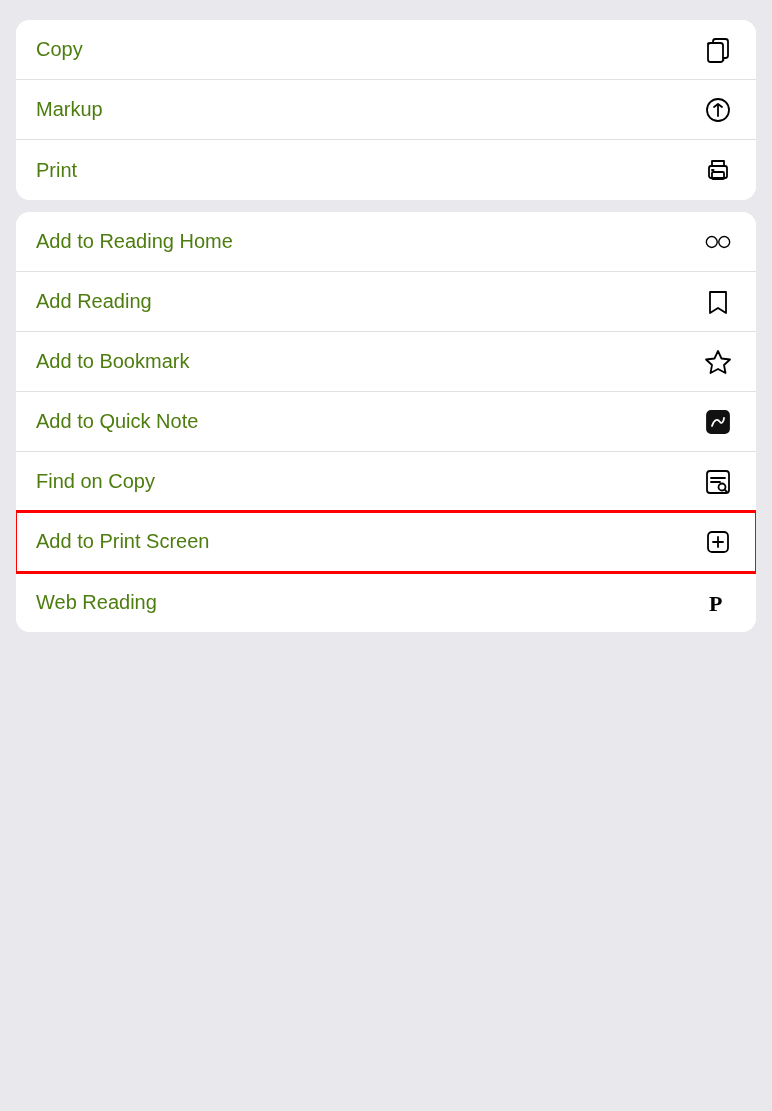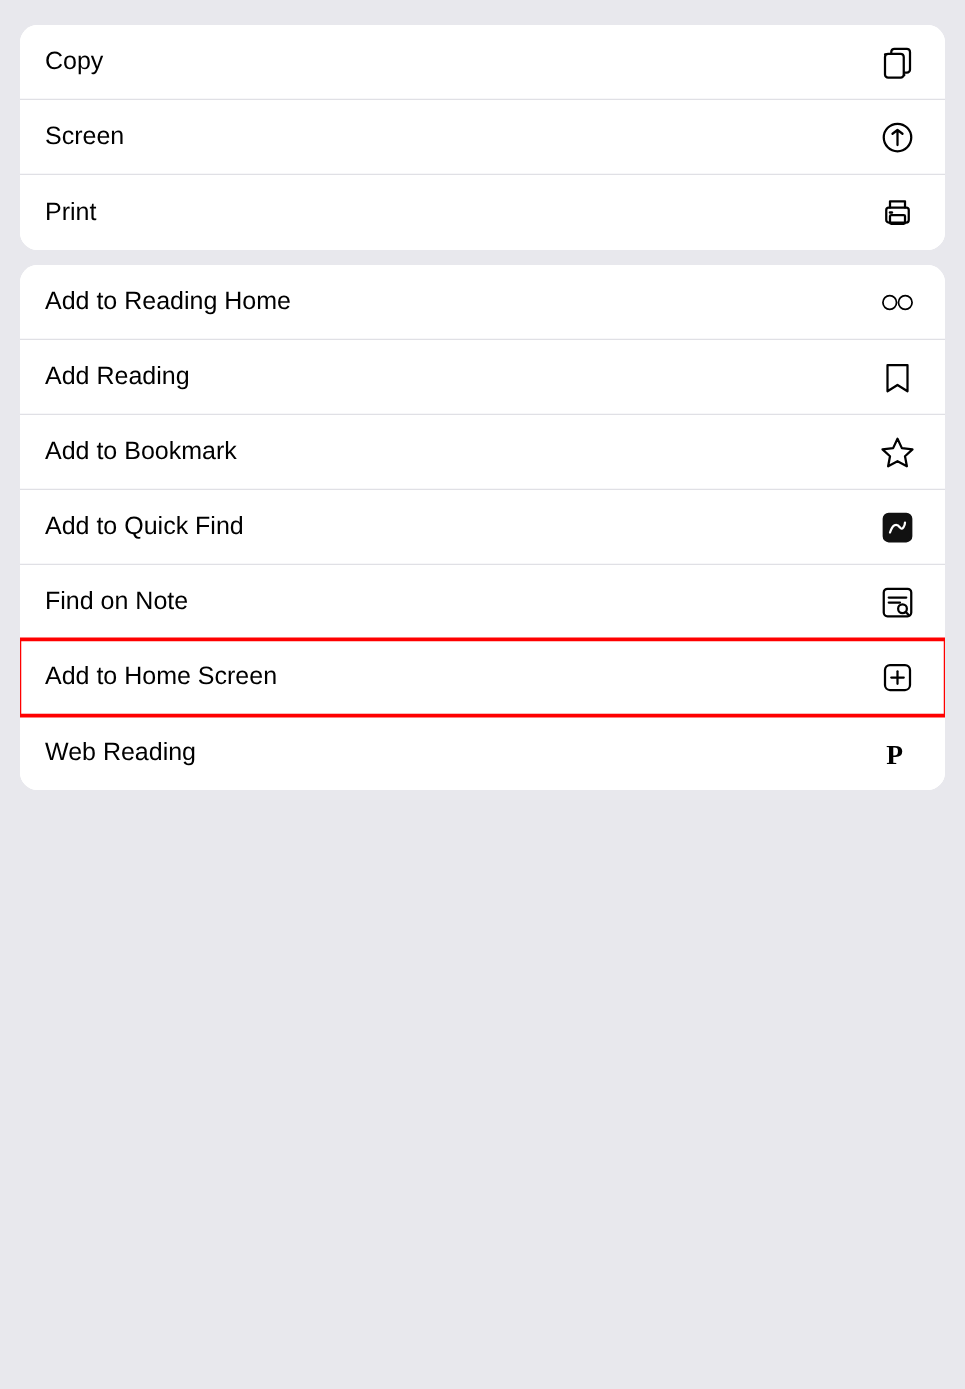--- a/index.html
+++ b/index.html
@@ -37,21 +37,21 @@
       border-bottom: 1px solid #e0e0e5;
       background: #ffffff;
     }
 
     .menu-item:last-child {
       border-bottom: none;
     }
 
     .menu-item-label {
       font-size: 20px;
-      color: #000000;
+      color: #4d7c0f;
       font-weight: 400;
     }
 
     .menu-item-icon {
       width: 36px;
       height: 36px;
       display: flex;
       align-items: center;
       justify-content: center;
       flex-shrink: 0;
@@ -78,21 +78,21 @@
     <span class="menu-item-icon">
       <svg viewBox="0 0 28 28" fill="none" stroke="#000" stroke-width="1.8" stroke-linecap="round" stroke-linejoin="round">
         <rect x="9" y="3" width="15" height="19" rx="2.5"></rect>
         <path d="M4 7.5h1.5a2 2 0 0 1 2 2V22a2 2 0 0 0 2 2h10"></path>
         <rect x="4" y="7" width="15" height="19" rx="2.5" fill="white" stroke="#000"></rect>
       </svg>
     </span>
   </div>
 
   <div class="menu-item">
-    <span class="menu-item-label">Screen</span>
+    <span class="menu-item-label">Markup</span>
     <span class="menu-item-icon">
       <svg viewBox="0 0 28 28" fill="none" stroke="#000" stroke-width="1.8" stroke-linecap="round" stroke-linejoin="round">
         <circle cx="14" cy="14" r="11"></circle>
         <path d="M14 8 L14 20 M10 11 L14 8 L18 11" stroke-width="1.8"></path>
       </svg>
     </span>
   </div>
 
   <div class="menu-item">
     <span class="menu-item-label">Print</span>
@@ -133,44 +133,44 @@
   <div class="menu-item">
     <span class="menu-item-label">Add to Bookmark</span>
     <span class="menu-item-icon">
       <svg viewBox="0 0 28 28" fill="none" stroke="#000" stroke-width="1.8" stroke-linecap="round" stroke-linejoin="round">
         <polygon points="14,3 17.5,10.5 26,11.5 20,17 21.5,25 14,21 6.5,25 8,17 2,11.5 10.5,10.5"></polygon>
       </svg>
     </span>
   </div>
 
   <div class="menu-item">
-    <span class="menu-item-label">Add to Quick Find</span>
+    <span class="menu-item-label">Add to Quick Note</span>
     <span class="menu-item-icon">
       <svg viewBox="0 0 28 28" fill="none" stroke="#000" stroke-width="1.8" stroke-linecap="round" stroke-linejoin="round">
         <rect x="3" y="3" width="22" height="22" rx="4" fill="#111" stroke="#111"></rect>
         <path d="M8 18 C10 12, 13 10, 16 14 C18 17, 20 12, 20 10" stroke="white" stroke-width="1.8" fill="none"></path>
       </svg>
     </span>
   </div>
 
   <div class="menu-item">
-    <span class="menu-item-label">Find on Note</span>
+    <span class="menu-item-label">Find on Copy</span>
     <span class="menu-item-icon">
       <svg viewBox="0 0 28 28" fill="none" stroke="#000" stroke-width="1.8" stroke-linecap="round" stroke-linejoin="round">
         <rect x="3" y="3" width="22" height="22" rx="3"></rect>
         <line x1="7" y1="10" x2="21" y2="10"></line>
         <line x1="7" y1="14" x2="16" y2="14"></line>
         <circle cx="18" cy="19" r="3.5"></circle>
         <line x1="20.5" y1="21.5" x2="23" y2="24"></line>
       </svg>
     </span>
   </div>
 
   <div class="menu-item highlighted">
-    <span class="menu-item-label">Add to Home Screen</span>
+    <span class="menu-item-label">Add to Print Screen</span>
     <span class="menu-item-icon">
       <svg viewBox="0 0 28 28" fill="none" stroke="#000" stroke-width="1.8" stroke-linecap="round" stroke-linejoin="round">
         <rect x="4" y="4" width="20" height="20" rx="4"></rect>
         <line x1="14" y1="9" x2="14" y2="19"></line>
         <line x1="9" y1="14" x2="19" y2="14"></line>
       </svg>
     </span>
   </div>
 
   <div class="menu-item">

